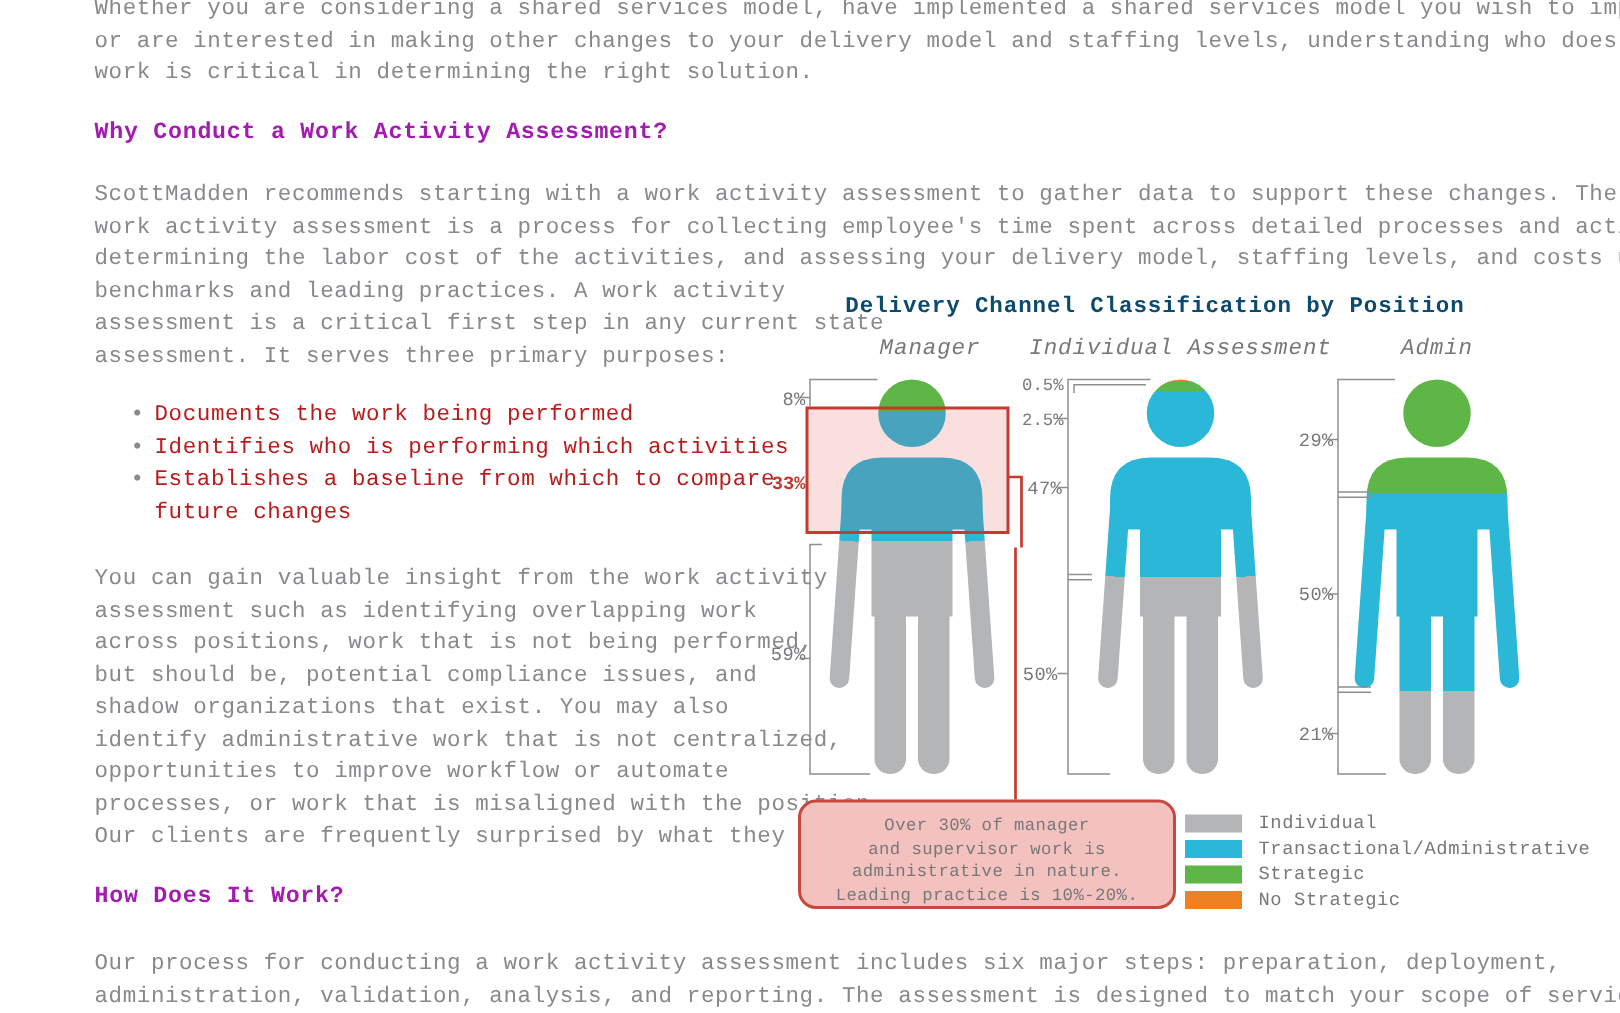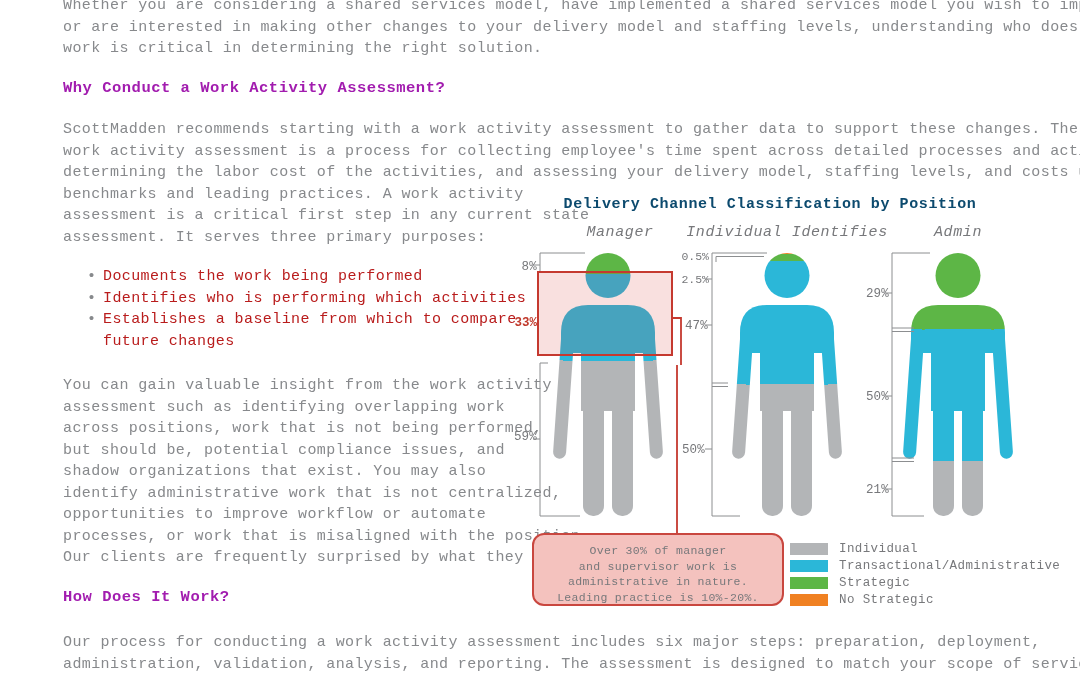--- a/index.html
+++ b/index.html
@@ -95,21 +95,21 @@
   <div class="heading" style="top:588px;">How Does It Work?</div>
   <div class="body-text" style="top:632px;">Our process for conducting a work activity assessment includes six major steps: preparation, deployment,
 administration, validation, analysis, and reporting. The assessment is designed to match your scope of services and
 company challenges as employees document how they spend their time through a simple, web-based tool. Validation</div>
 
   <div class="chart">
 
     <div class="chart-title">Delivery Channel Classification by Position</div>
 
     <span class="fig-header" style="left:108px;margin-left:12px;">Manager</span>
-    <span class="fig-header" style="left:287px;">Individual Identifies</span>
+    <span class="fig-header" style="left:287px;">Individual Assessment</span>
     <span class="fig-header" style="left:458px;">Admin</span>
 
     <svg class="chart-svg" width="540" height="440" viewBox="0 0 540 440">
       <defs>
         <linearGradient id="gradManager" gradientUnits="userSpaceOnUse" x1="0" y1="0" x2="0" y2="263">
           <stop offset="0" stop-color="#5db646"></stop>
             <stop offset="0.08" stop-color="#5db646"></stop>
           <stop offset="0.08" stop-color="#2bb7d8"></stop>
             <stop offset="0.41" stop-color="#2bb7d8"></stop>
           <stop offset="0.41" stop-color="#b3b5b7"></stop>

